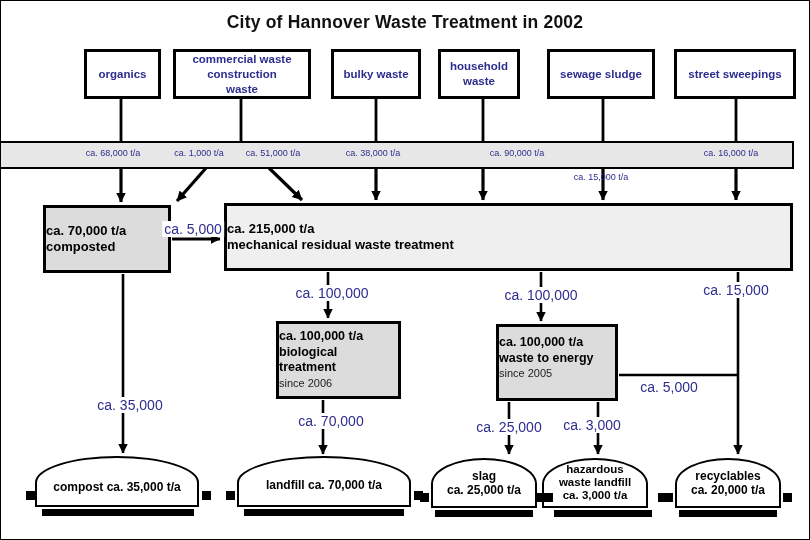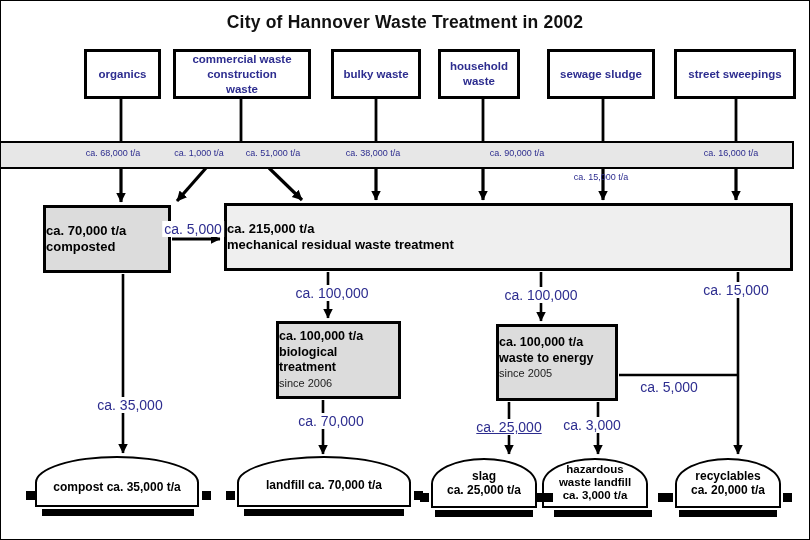--- a/index.html
+++ b/index.html
@@ -142,21 +142,21 @@
     <span class="since">since 2005</span>
   </div>
 
   <div class="edge-label" style="left:192px;top:220px;">ca. 5,000</div>
   <div class="edge-label" style="left:331px;top:284px;">ca. 100,000</div>
   <div class="edge-label" style="left:540px;top:286px;">ca. 100,000</div>
   <div class="edge-label" style="left:735px;top:281px;">ca. 15,000</div>
   <div class="edge-label" style="left:668px;top:378px;">ca. 5,000</div>
   <div class="edge-label" style="left:129px;top:396px;">ca. 35,000</div>
   <div class="edge-label" style="left:330px;top:412px;">ca. 70,000</div>
-  <div class="edge-label" style="left:508px;top:418px;text-decoration:underline;">ca. 25,000</div>
+  <div class="edge-label" style="left:508px;top:418px;">ca. 25,000</div>
   <div class="edge-label" style="left:591px;top:416px;">ca. 3,000</div>
 
   <div class="dome" style="left:34px;top:455px;width:164px;height:51px;padding-top:23px;">
     <span>compost ca. 35,000 t/a</span>
   </div>
   <div class="dome" style="left:236px;top:455px;width:174px;height:51px;padding-top:21px;">
     <span>landfill ca. 70,000 t/a</span>
   </div>
   <div class="dome" style="left:430px;top:457px;width:106px;height:50px;padding-top:10px;">
     <span>slag</span>

